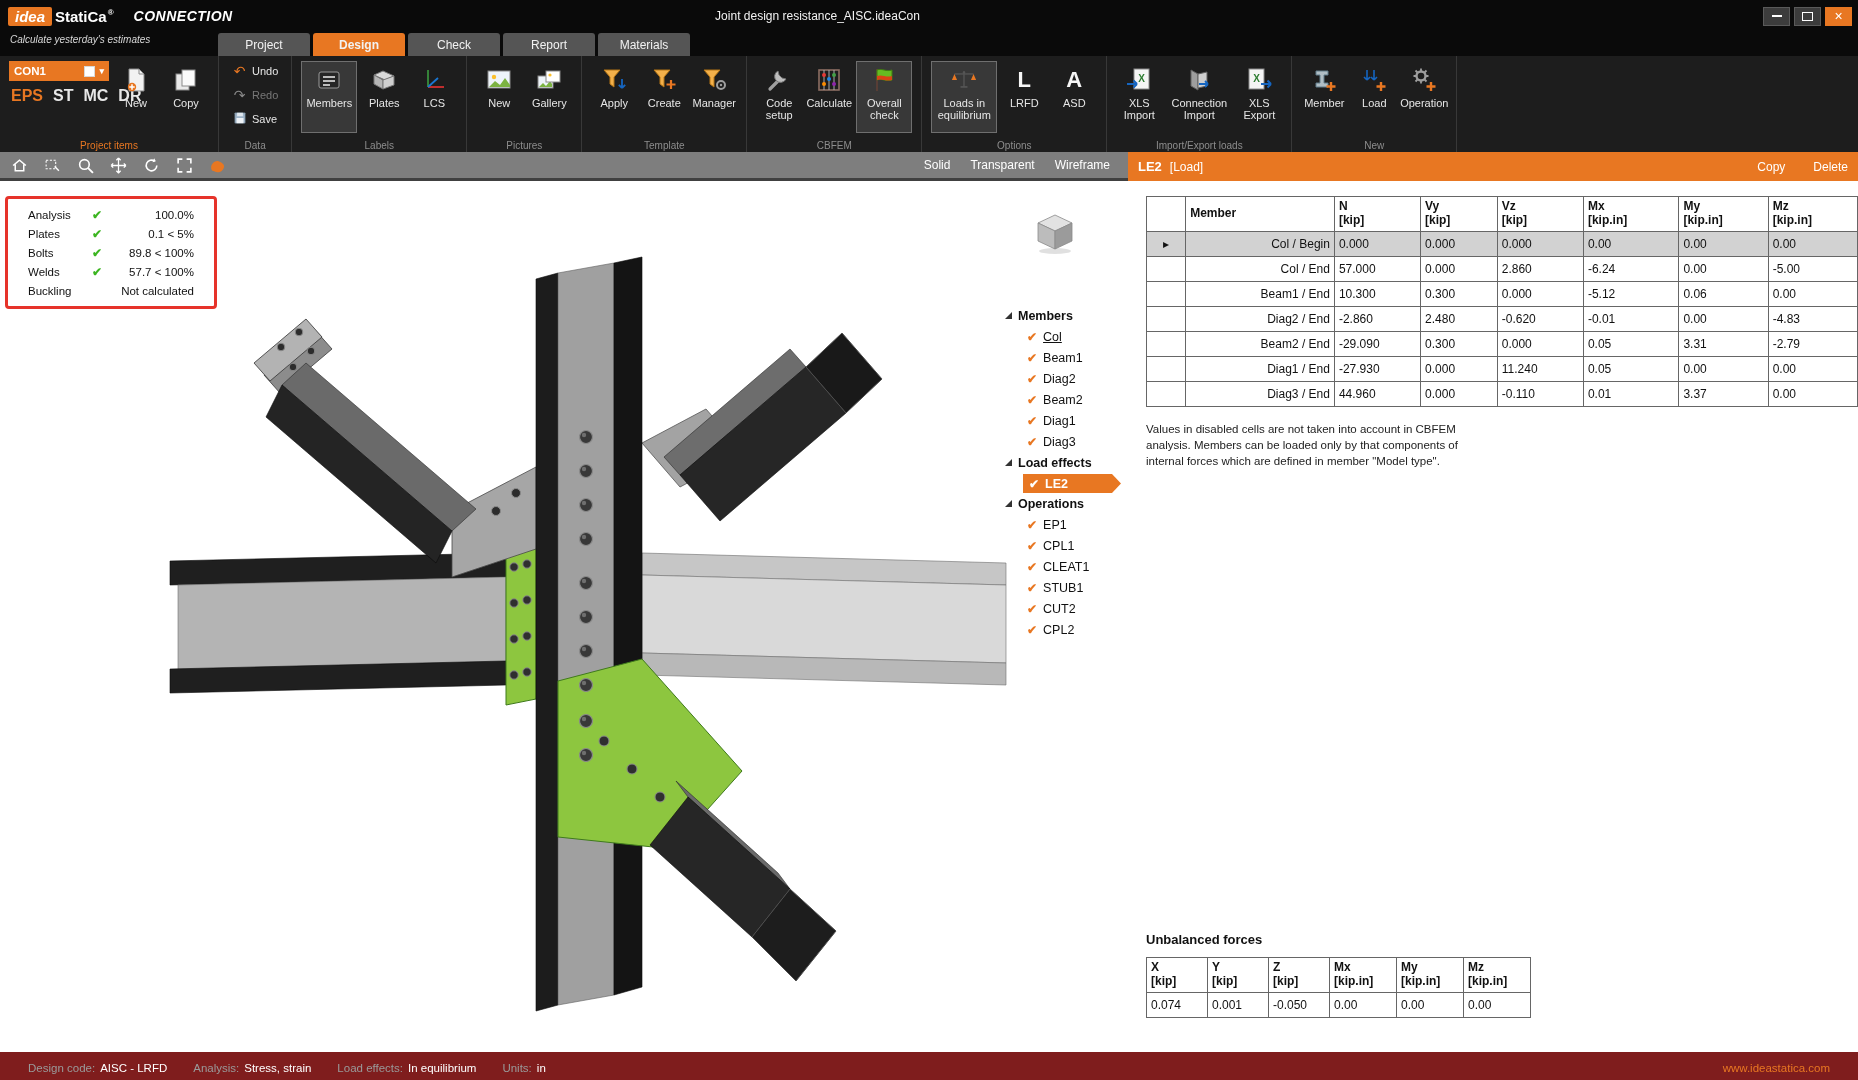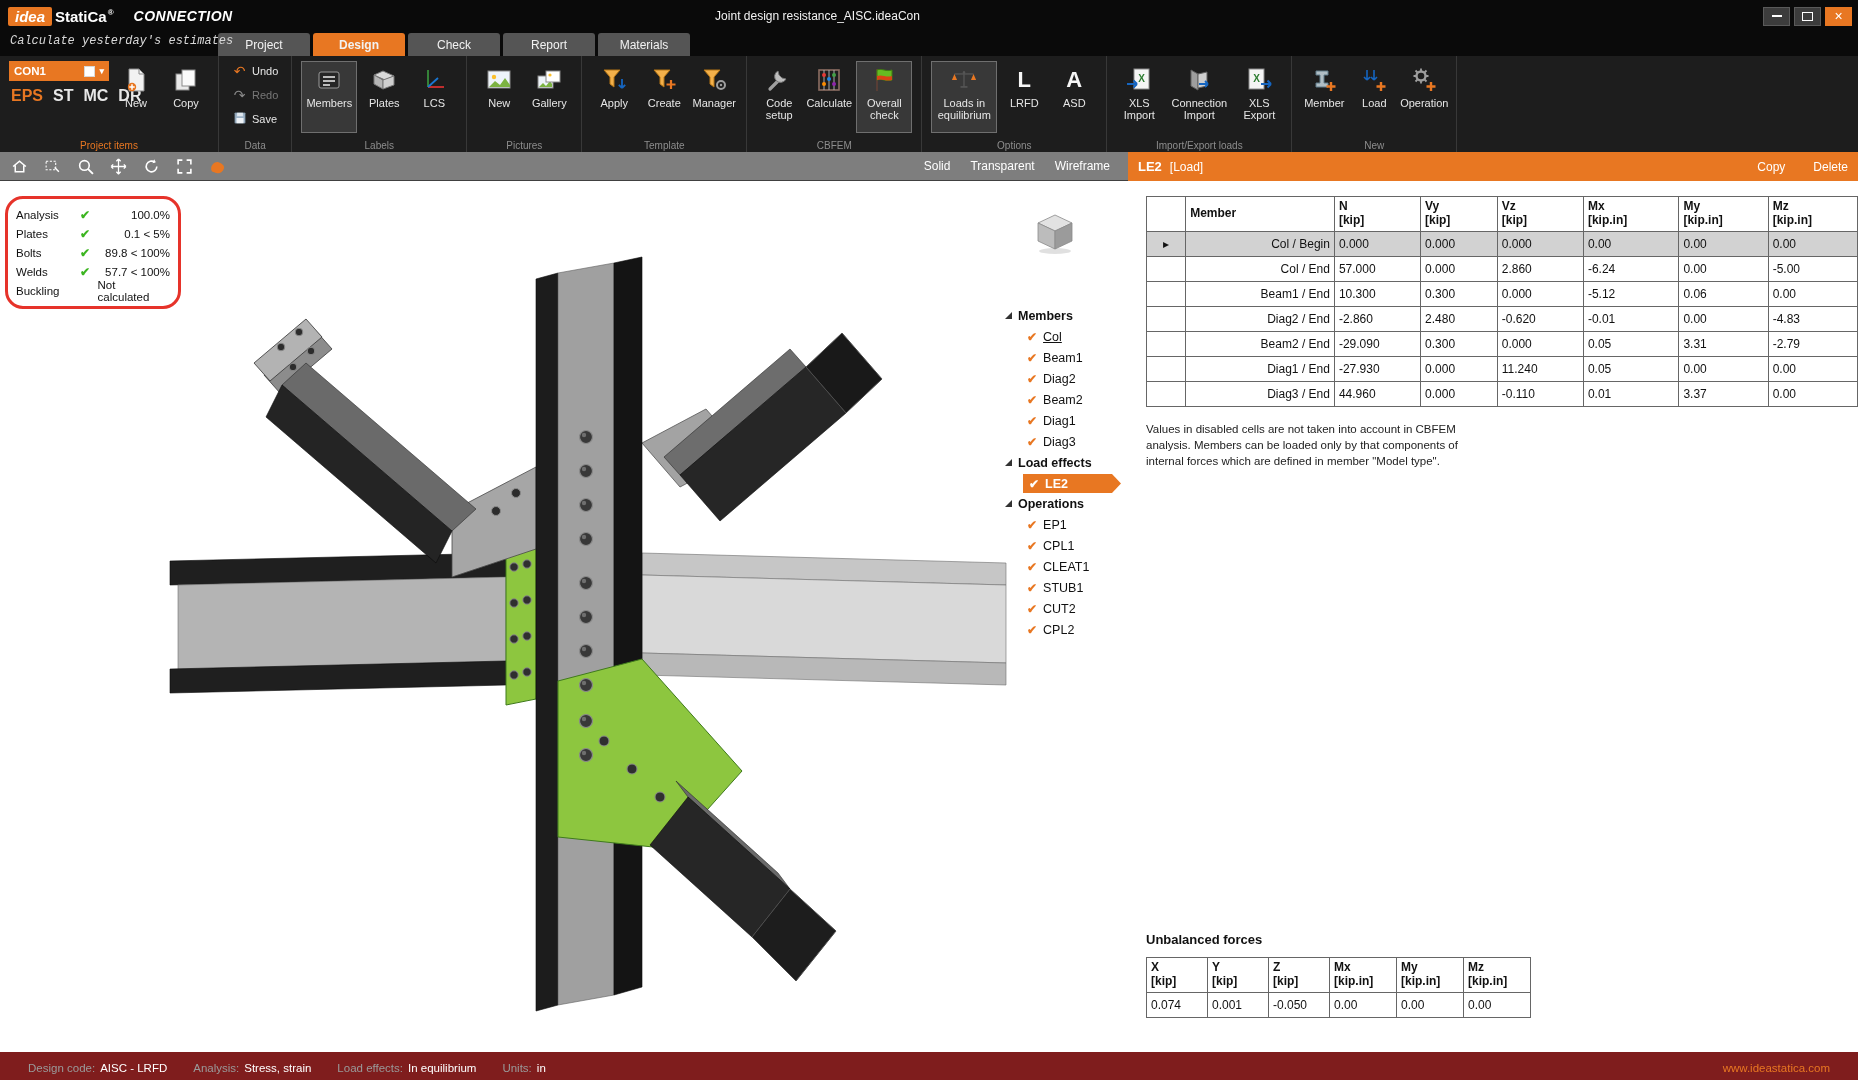--- a/index.html
+++ b/index.html
@@ -17,21 +17,21 @@
   .doctitle{position:absolute;left:44%;transform:translateX(-50%);font-size:12px;color:#f2f2f2;}
   .winbtns{margin-left:auto;display:flex;gap:4px;margin-right:6px;}
   .wbtn{width:27px;height:19px;background:#3c3c3c;border:1px solid #5a5a5a;display:flex;
         align-items:center;justify-content:center;cursor:pointer;box-sizing:border-box;}
   .wbtn .minbar{width:10px;height:2px;background:#fff;}
   .wbtn .maxbox{width:9px;height:7px;border:1.5px solid #fff;}
   .wbtn.close{background:#e87722;border-color:#e87722;color:#fff;font-size:14px;line-height:1;}
 
   
   .tabrow{height:24px;background:#0a0a0a;display:flex;align-items:flex-end;position:relative;flex:none;}
-  .tagline{position:absolute;left:10px;top:2px;font-style:italic;font-size:12px;color:#d8d8d8;font-family:Liberation Mono, monospace;}
+  .tagline{position:absolute;left:10px;top:2px;font-style:italic;font-size:10px;color:#d8d8d8;}
   .tabs{margin-left:218px;display:flex;gap:3px;}
   .tab{min-width:92px;height:23px;background:#555;color:#f2f2f2;font-size:12px;display:flex;
        align-items:center;justify-content:center;border-radius:3px 3px 0 0;padding:0 12px;
        box-sizing:border-box;cursor:pointer;}
   .tab.active{background:#e87722;font-weight:bold;}
 
   
   .ribbon{height:96px;background:#1d1d1d;display:flex;color:#e6e6e6;flex:none;}
   .rgroup{position:relative;padding:5px 9px 15px 9px;display:flex;gap:4px;align-items:flex-start;
           border-right:1px solid #383838;}
@@ -57,31 +57,31 @@
   .combo .swatch{width:9px;height:9px;background:#fff;margin-left:auto;border:1px solid #d8d8d8;}
   .combo .arrow{font-size:9px;margin-left:4px;}
   .modes{display:flex;gap:10px;font-size:16px;font-weight:bold;padding-left:2px;}
   .modes span{cursor:pointer;color:#e8e8e8;}
   .modes span.on{color:#e87722;}
 
   
   .workspace{display:flex;height:900px;flex:none;}
   .vcol{width:1128px;display:flex;flex-direction:column;flex:none;}
   .vtoolbar{height:29px;background:#7e7e7e;display:flex;align-items:center;gap:15px;padding:0 10px;
-            border-bottom:1px solid #404040;box-sizing:border-box;}
+            border-bottom:3px solid #404040;box-sizing:border-box;}
   .tic{width:18px;height:18px;cursor:pointer;display:flex;align-items:center;justify-content:center;}
   .tic svg{width:17px;height:17px;}
   .vmodes{margin-left:auto;display:flex;gap:20px;color:#fff;font-size:12px;padding-right:8px;}
   .vmodes span{cursor:pointer;}
   .vcanvas{position:relative;flex:1;background:#fff;overflow:hidden;}
   .model{position:absolute;left:0;top:0;}
 
   
-  .summary{position:absolute;left:5px;top:15px;width:176px;border:3px solid #e6332a;border-radius:18px;
-           background:#fff;padding:6px 8px;box-sizing:border-box;}
+  .summary{position:absolute;left:5px;top:15px;width:212px;border:3px solid #e6332a;border-radius:4px;
+           background:#fff;padding:6px 20px;box-sizing:border-box;}
   .srow{display:flex;align-items:center;height:19px;font-size:11.5px;color:#111;}
   .srow .sl2{width:56px;}
   .srow .chk{width:26px;text-align:center;color:#3cb521;font-weight:bold;font-size:12px;}
   .srow .sval{margin-left:auto;}
 
   
   .viewcube{position:absolute;left:1032px;top:28px;width:46px;height:46px;cursor:pointer;}
 
   
   .tree{position:absolute;left:1005px;top:124px;width:120px;font-size:12.5px;color:#111;}

